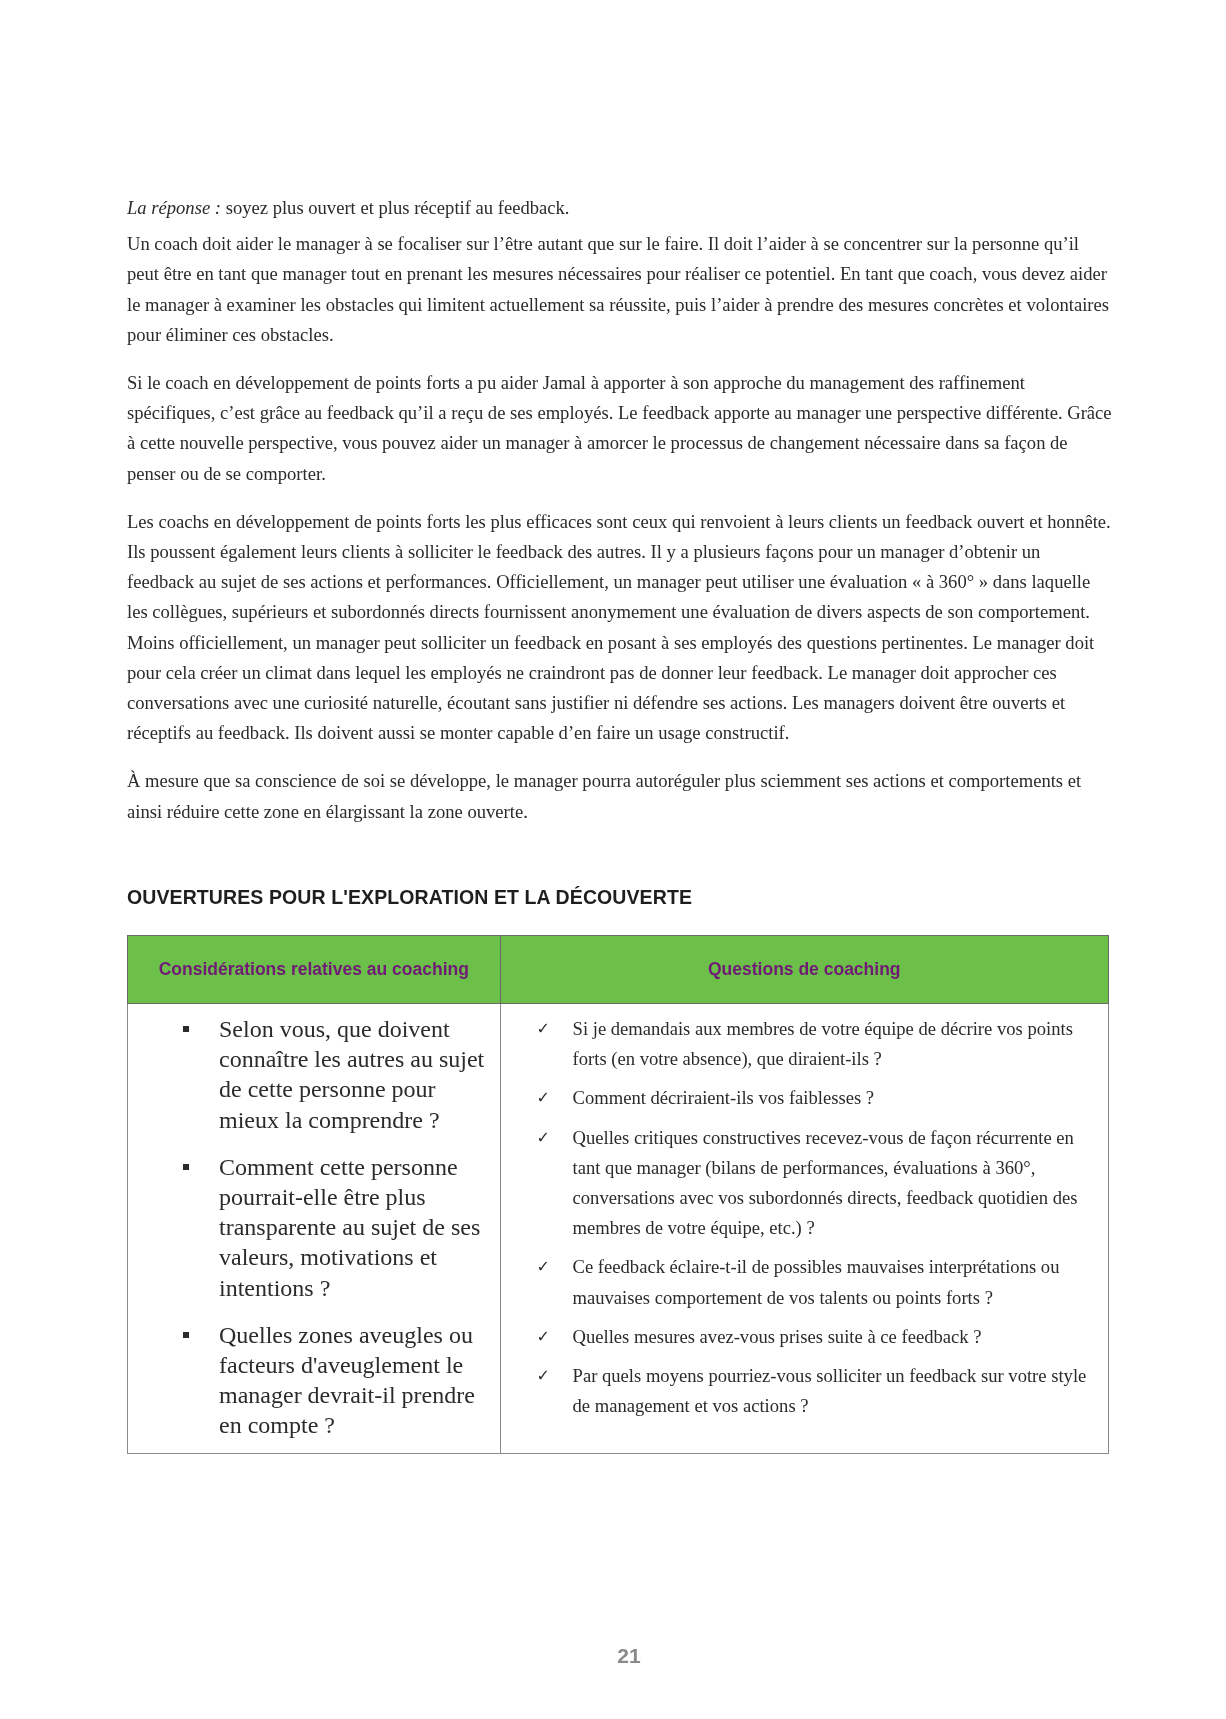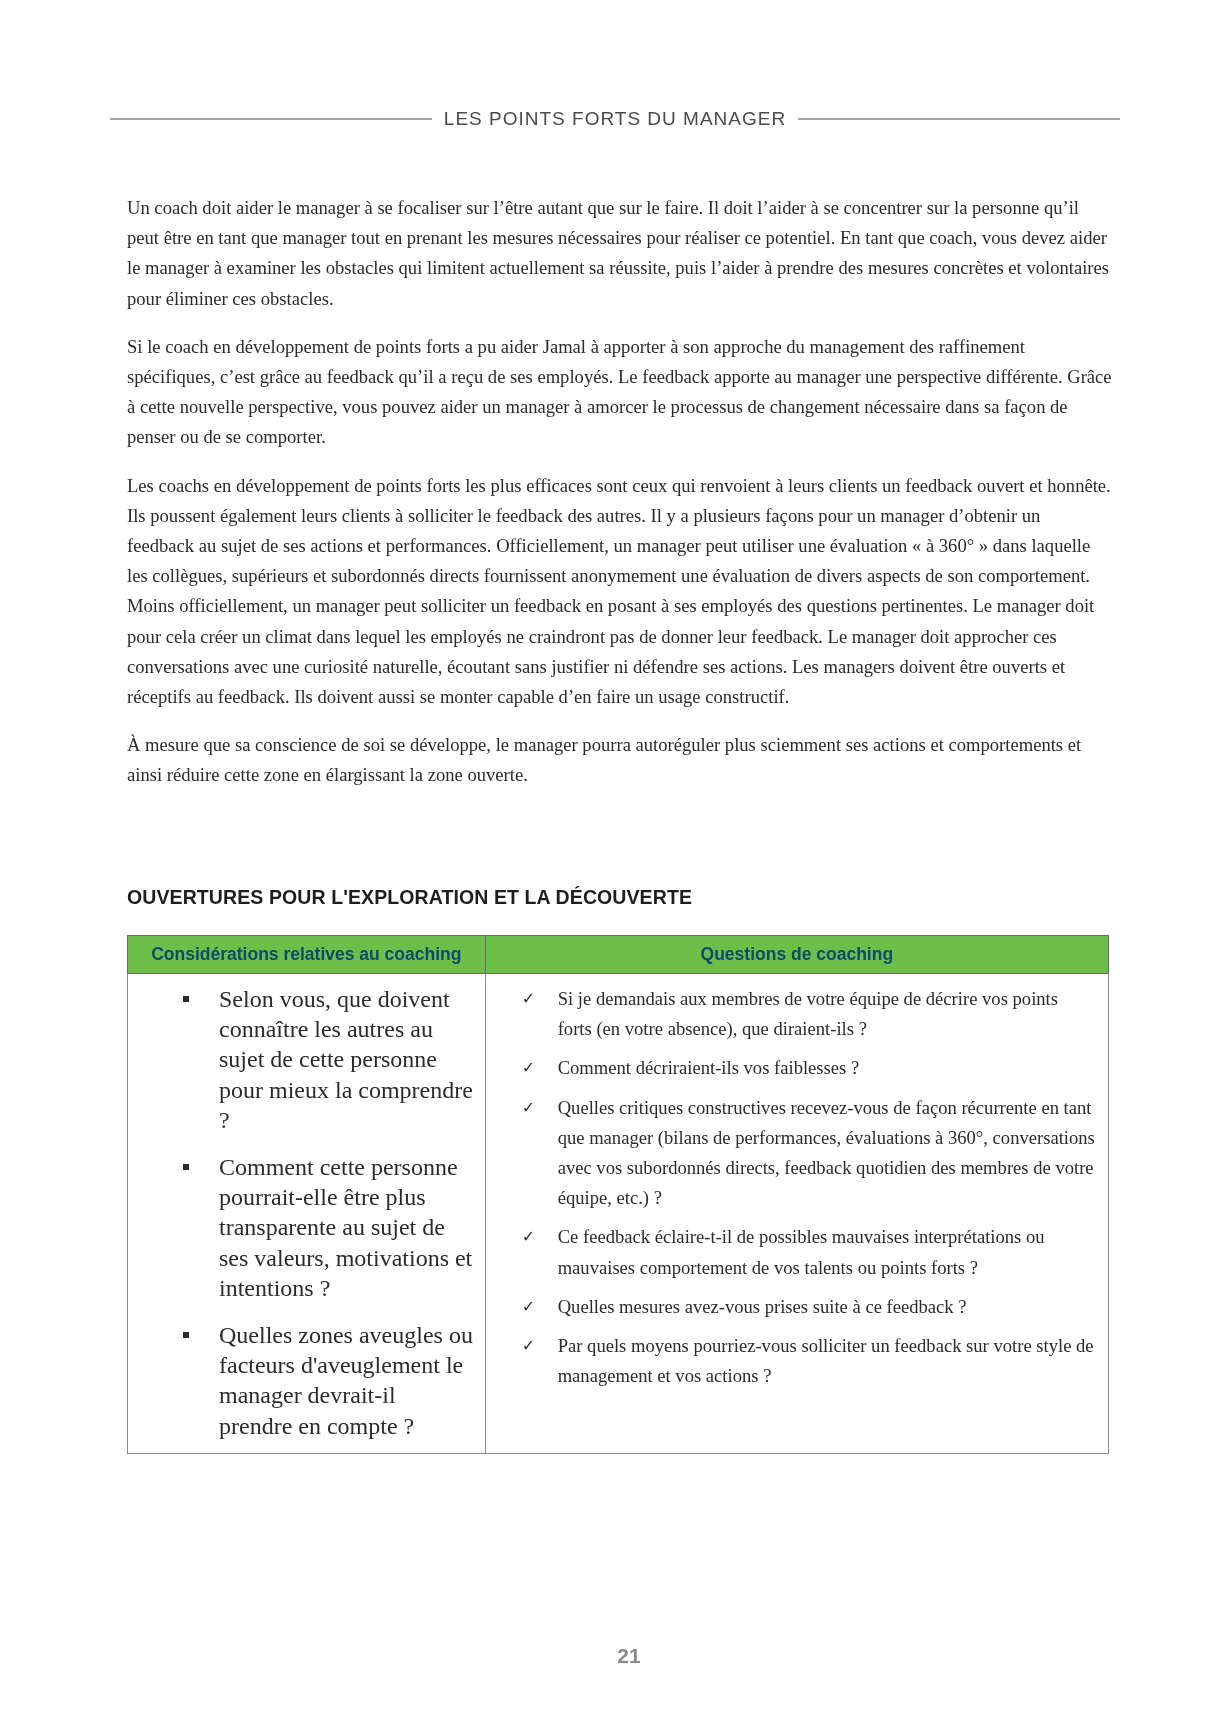--- a/index.html
+++ b/index.html
@@ -11,21 +11,21 @@
     .running-header .title { font-family: "Liberation Sans", sans-serif; font-size: 19px; letter-spacing: 1px; color: #4a4a4a; padding: 0 12px; white-space: nowrap; }
 
     .body-text { position: absolute; left: 127px; top: 193px; width: 985px; font-family: "Liberation Serif", serif; font-size: 18.6px; line-height: 30.2px; color: #2b2b2b; }
     .body-text p { margin: 0 0 18px 0; }
     .body-text p.lead { margin-bottom: 6px; }
     .body-text em { font-style: italic; }
 
     .section-heading { position: absolute; left: 127px; top: 886px; font-family: "Liberation Sans", sans-serif; font-size: 19.5px; font-weight: bold; color: #1e1e1e; letter-spacing: 0.1px; }
 
     .coaching-table { position: absolute; left: 127px; top: 935px; width: 982px; border-collapse: collapse; }
-    .coaching-table th { background: #6cc04a; font-family: "Liberation Sans", sans-serif; font-size: 17.5px; font-weight: bold; color: #0c4a6e; height: 37px; padding: 0; border: 1.5px solid #6a6a6a; text-align: center; }
+    .coaching-table th { background: #6cc04a; font-family: "Liberation Sans", sans-serif; font-size: 17.5px; font-weight: bold; color: #701a75; height: 37px; padding: 15px; border: 1.5px solid #6a6a6a; text-align: center; }
     .coaching-table td { vertical-align: top; border: 1.5px solid #8a8a8a; padding: 0; }
     .col-left { width: 362px; }
     .col-right { width: 642px; }
 
     .bullet-list { list-style: none; margin: 0; padding: 10px 10px 4px 0; font-family: "Liberation Serif", serif; font-size: 24px; line-height: 30.2px; color: #2b2b2b; }
     .bullet-list li { position: relative; padding-left: 91px; margin-bottom: 17px; }
     .bullet-list li:last-child { margin-bottom: 8px; }
     .bullet-list .bullet { position: absolute; left: 55px; top: 12px; width: 6px; height: 6px; background: #2b2b2b; }
 
     .check-list { list-style: none; margin: 0; padding: 10px 12px 10px 0; font-family: "Liberation Serif", serif; font-size: 18.6px; line-height: 30.2px; color: #2b2b2b; }
@@ -34,27 +34,23 @@
 
     .page-footer { position: absolute; left: 16px; top: 1644px; width: 1226px; text-align: center; }
     .page-number { font-family: "Liberation Sans", sans-serif; font-size: 21px; font-weight: bold; color: #8a8a8a; line-height: 24px; }
     .copyright { font-family: "Liberation Serif", serif; font-size: 14px; color: #555555; line-height: 18px; }
   </style>
 </head>
 <body>
 
 <div class="page">
 
-  <div class="running-header">
-    <div class="rule"></div>
-    <div class="title">LES POINTS FORTS DU MANAGER</div>
-    <div class="rule"></div>
-  </div>
 
   <div class="body-text">
+    <p class="lead"><em>La réponse :</em><span> soyez plus ouvert et plus réceptif au feedback.</span></p>
     <p>Un coach doit aider le manager à se focaliser sur l’être autant que sur le faire. Il doit l’aider à se concentrer sur la personne qu’il peut être en tant que manager tout en prenant les mesures nécessaires pour réaliser ce potentiel. En tant que coach, vous devez aider le manager à examiner les obstacles qui limitent actuellement sa réussite, puis l’aider à prendre des mesures concrètes et volontaires pour éliminer ces obstacles.</p>
     <p>Si le coach en développement de points forts a pu aider Jamal à apporter à son approche du management des raffinement spécifiques, c’est grâce au feedback qu’il a reçu de ses employés. Le feedback apporte au manager une perspective différente. Grâce à cette nouvelle perspective, vous pouvez aider un manager à amorcer le processus de changement nécessaire dans sa façon de penser ou de se comporter.</p>
     <p>Les coachs en développement de points forts les plus efficaces sont ceux qui renvoient à leurs clients un feedback ouvert et honnête. Ils poussent également leurs clients à solliciter le feedback des autres. Il y a plusieurs façons pour un manager d’obtenir un feedback au sujet de ses actions et performances. Officiellement, un manager peut utiliser une évaluation « à 360° » dans laquelle les collègues, supérieurs et subordonnés directs fournissent anonymement une évaluation de divers aspects de son comportement. Moins officiellement, un manager peut solliciter un feedback en posant à ses employés des questions pertinentes. Le manager doit pour cela créer un climat dans lequel les employés ne craindront pas de donner leur feedback. Le manager doit approcher ces conversations avec une curiosité naturelle, écoutant sans justifier ni défendre ses actions. Les managers doivent être ouverts et réceptifs au feedback. Ils doivent aussi se monter capable d’en faire un usage constructif.</p>
     <p>À mesure que sa conscience de soi se développe, le manager pourra autoréguler plus sciemment ses actions et comportements et ainsi réduire cette zone en élargissant la zone ouverte.</p>
   </div>
 
   <div class="section-heading">OUVERTURES POUR L'EXPLORATION ET LA DÉCOUVERTE</div>
 
   <table class="coaching-table">
     <thead>

